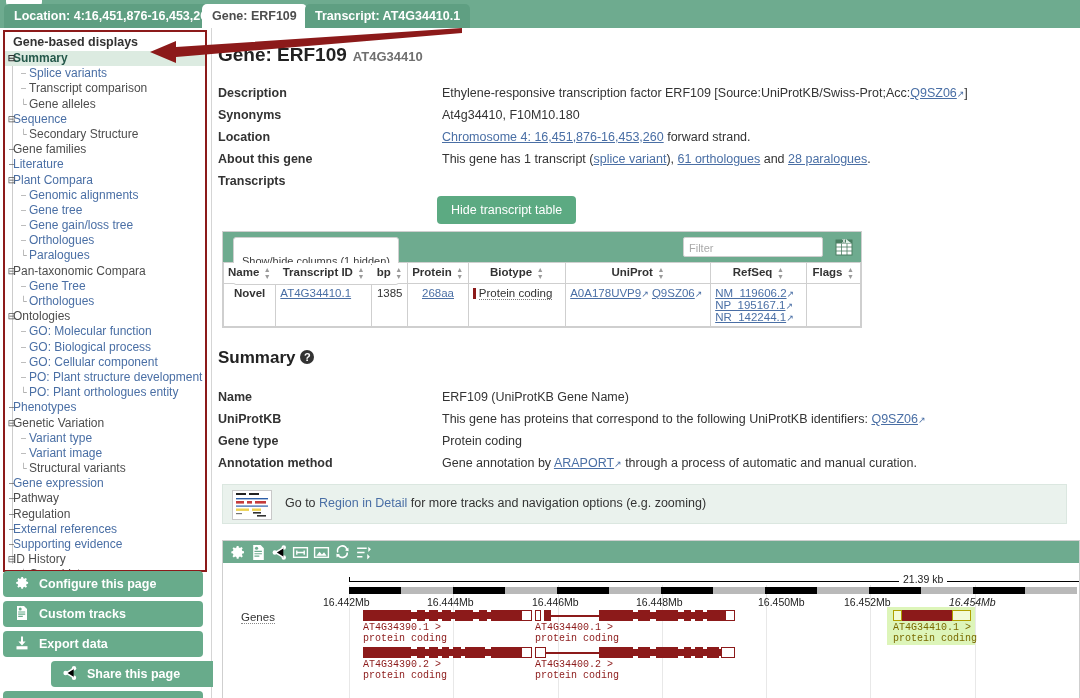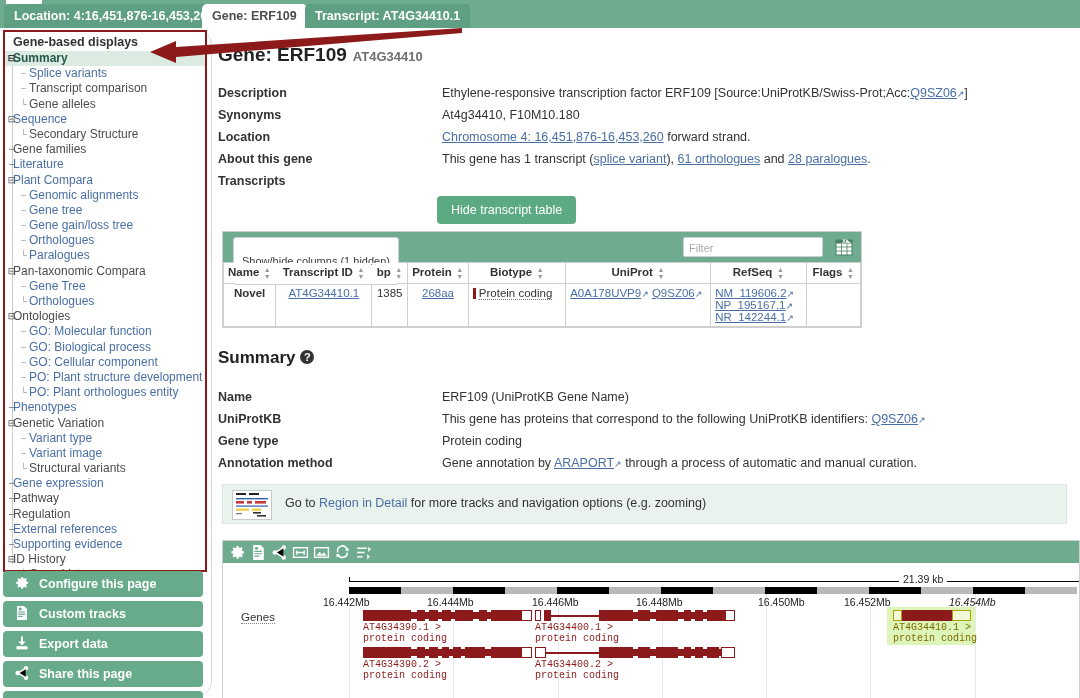--- a/index.html
+++ b/index.html
@@ -32,21 +32,20 @@
   .tab.active   { background: #ffffff; color: #4d4d4d; }
   #tab-location  { left: 4px; }
   #tab-gene      { left: 202px; }
   #tab-transcript{ left: 305px; }
 
   
   #sidebar {
     position: absolute; left: 0; top: 28px; width: 212px; height: 670px;
     background: #ffffff;
     border-right: 1px solid #d5d5d5;
-    border-radius: 18px;
   }
   #sidebar-box {
     position: absolute; left: 3px; top: 2px; width: 204px; height: 542px;
     border: 2px solid #8c1a1a;
     background: #ffffff;
     overflow: hidden;
   }
   #sidebar-title {
     font-size: 12.5px; font-weight: bold; color: #333333;
     padding: 3px 0 2px 8px;
@@ -95,21 +94,21 @@
     white-space: nowrap;
   }
   .sidebtn .bi {
     position: absolute; left: 10px; top: 4px;
     width: 18px; height: 18px;
     color: #ffffff; font-size: 14px; line-height: 18px; text-align: center;
   }
   #btn-configure { top: 543px; }
   #btn-tracks    { top: 573px; }
   #btn-export    { top: 603px; }
-  #btn-share     { top: 633px; }
+  #btn-share     { top: 633px; margin-left: 48px; }
   #btn-extra     { top: 663px; }
 
   
   #main {
     position: absolute; left: 213px; top: 28px;
     width: 867px; height: 670px;
     background: #ffffff;
     overflow: hidden;
   }
   #page-title {
@@ -460,21 +459,21 @@
             <th style="width: 58px;"><span>Protein</span><span class="sorter"><i>▲</i><i>▼</i></span></th>
             <th style="width: 98px;"><span>Biotype</span><span class="sorter"><i>▲</i><i>▼</i></span></th>
             <th style="width: 146px;"><span>UniProt</span><span class="sorter"><i>▲</i><i>▼</i></span></th>
             <th style="width: 96px;"><span>RefSeq</span><span class="sorter"><i>▲</i><i>▼</i></span></th>
             <th style="width: 54px;"><span>Flags</span><span class="sorter"><i>▲</i><i>▼</i></span></th>
           </tr>
         </thead>
       <tbody id="tt-body">
           <tr>
             <td style="font-weight: bold; text-align: center;"><span>Novel</span></td>
-            <td style="text-align: center;"><a class="lnk" href="#">AT4G34410.1</a></td>
+            <td style=""><a class="lnk" href="#">AT4G34410.1</a></td>
             <td style="text-align: center;"><span>1385</span></td>
             <td style="text-align: center;"><a class="lnk" href="#">268aa</a></td>
             <td><span class="bt-bar"></span><span class="dotted">Protein coding</span></td>
             <td><a class="lnk" href="#">A0A178UVP9</a><span class="ext">↗</span> <a class="lnk" href="#">Q9SZ06</a><span class="ext">↗</span></td>
             <td>
               <div><a class="lnk" href="#">NM_119606.2</a><span class="ext">↗</span></div>
               <div><a class="lnk" href="#">NP_195167.1</a><span class="ext">↗</span></div>
               <div><a class="lnk" href="#">NR_142244.1</a><span class="ext">↗</span></div>
             </td>
             <td><span></span></td>

